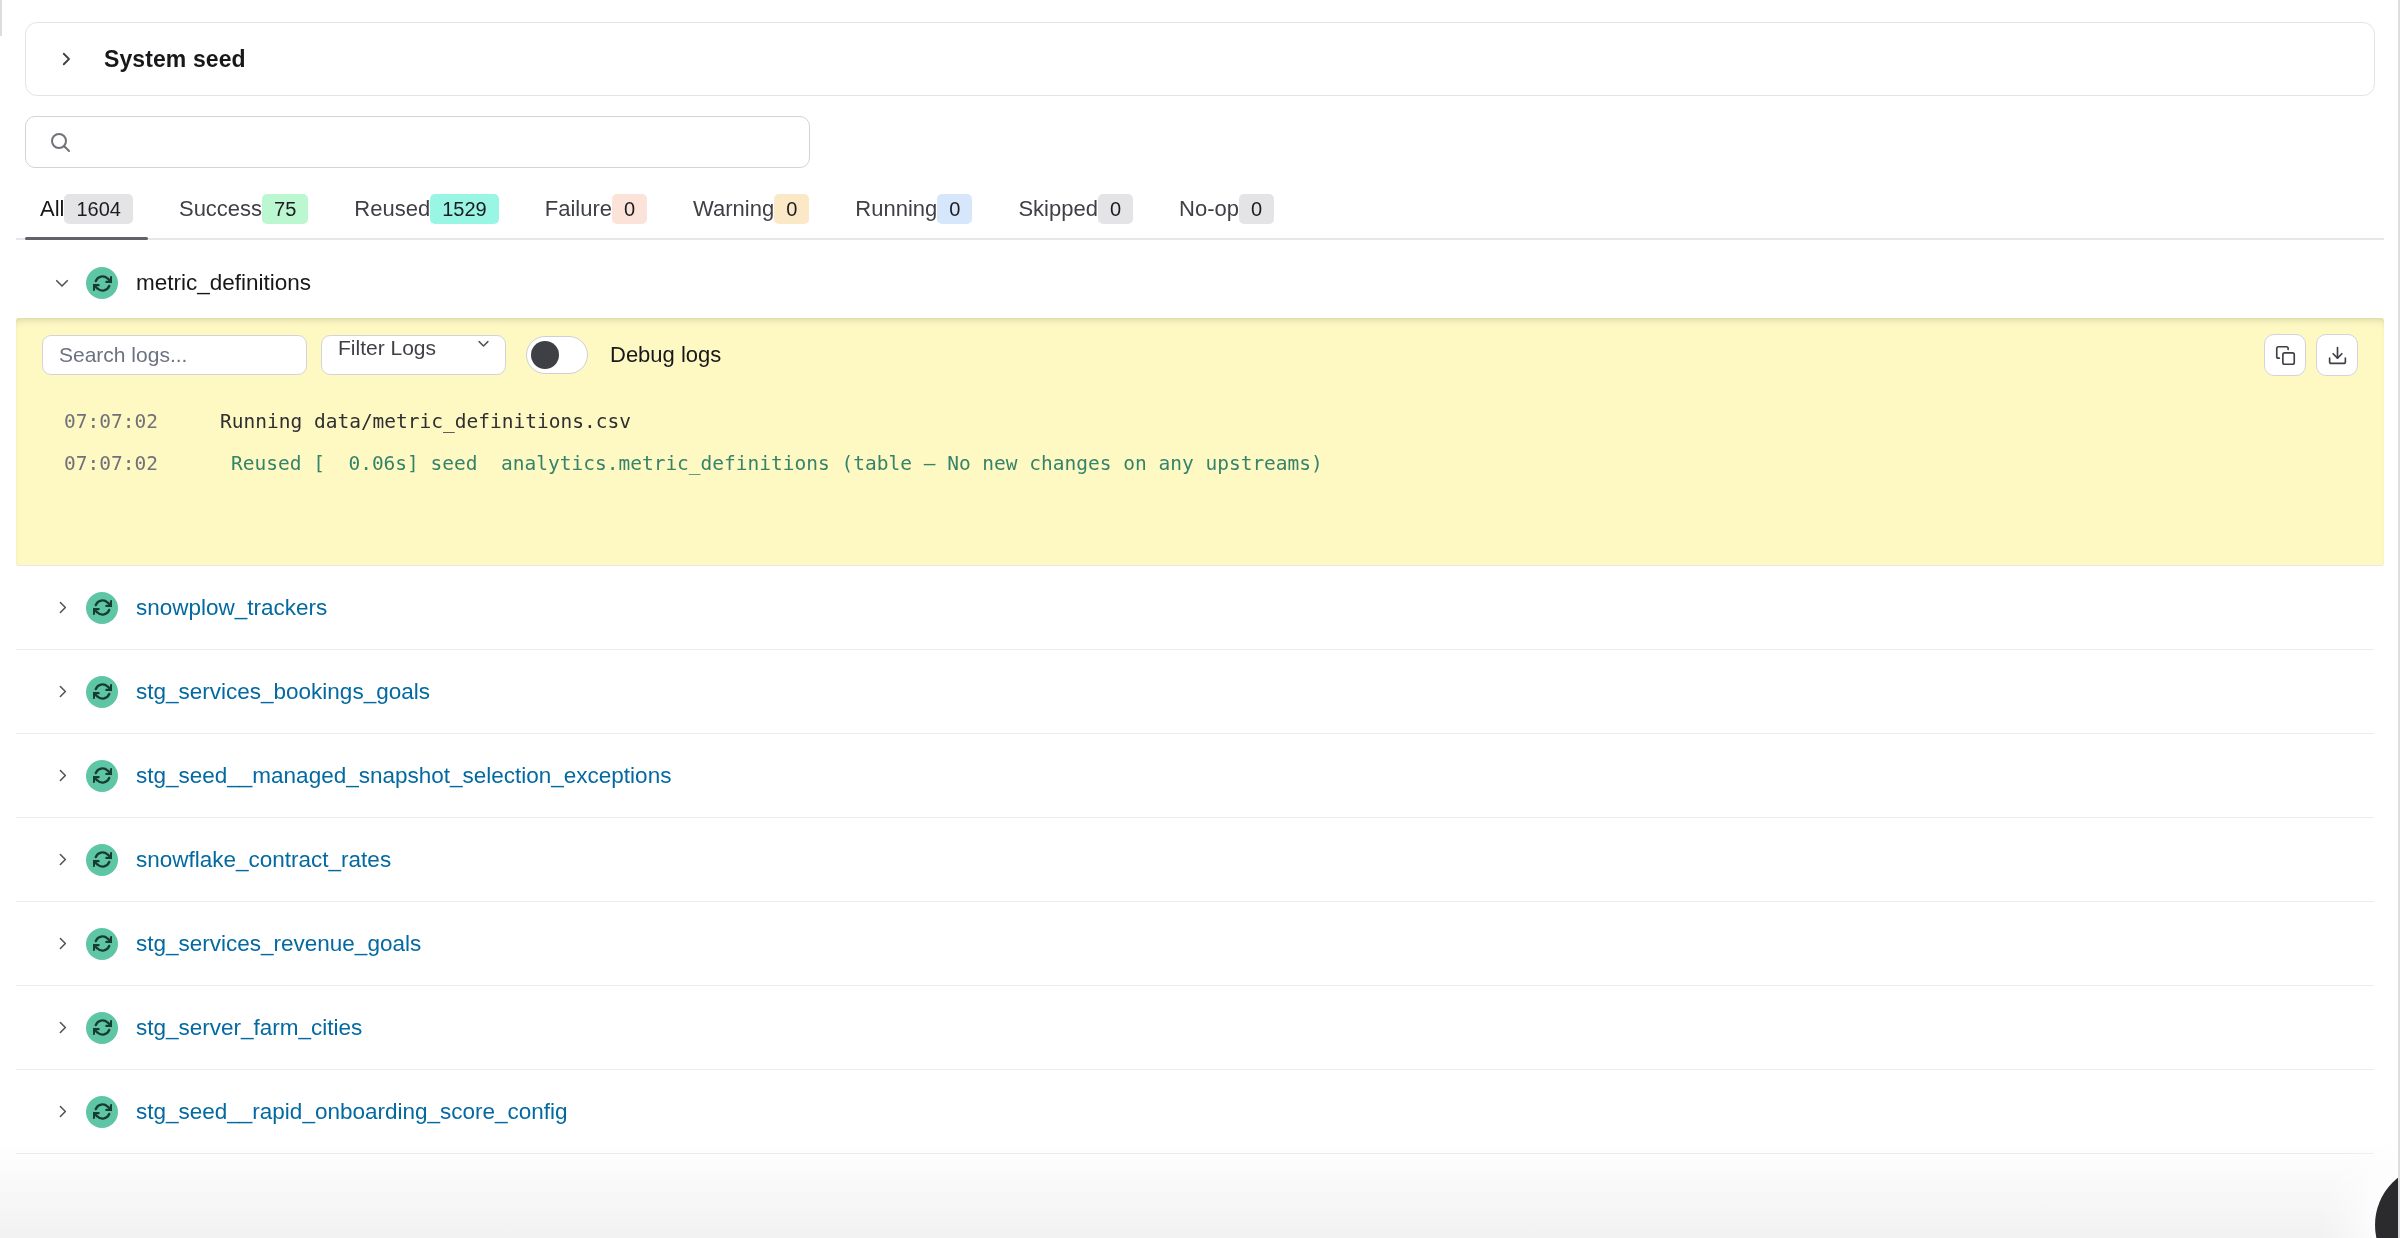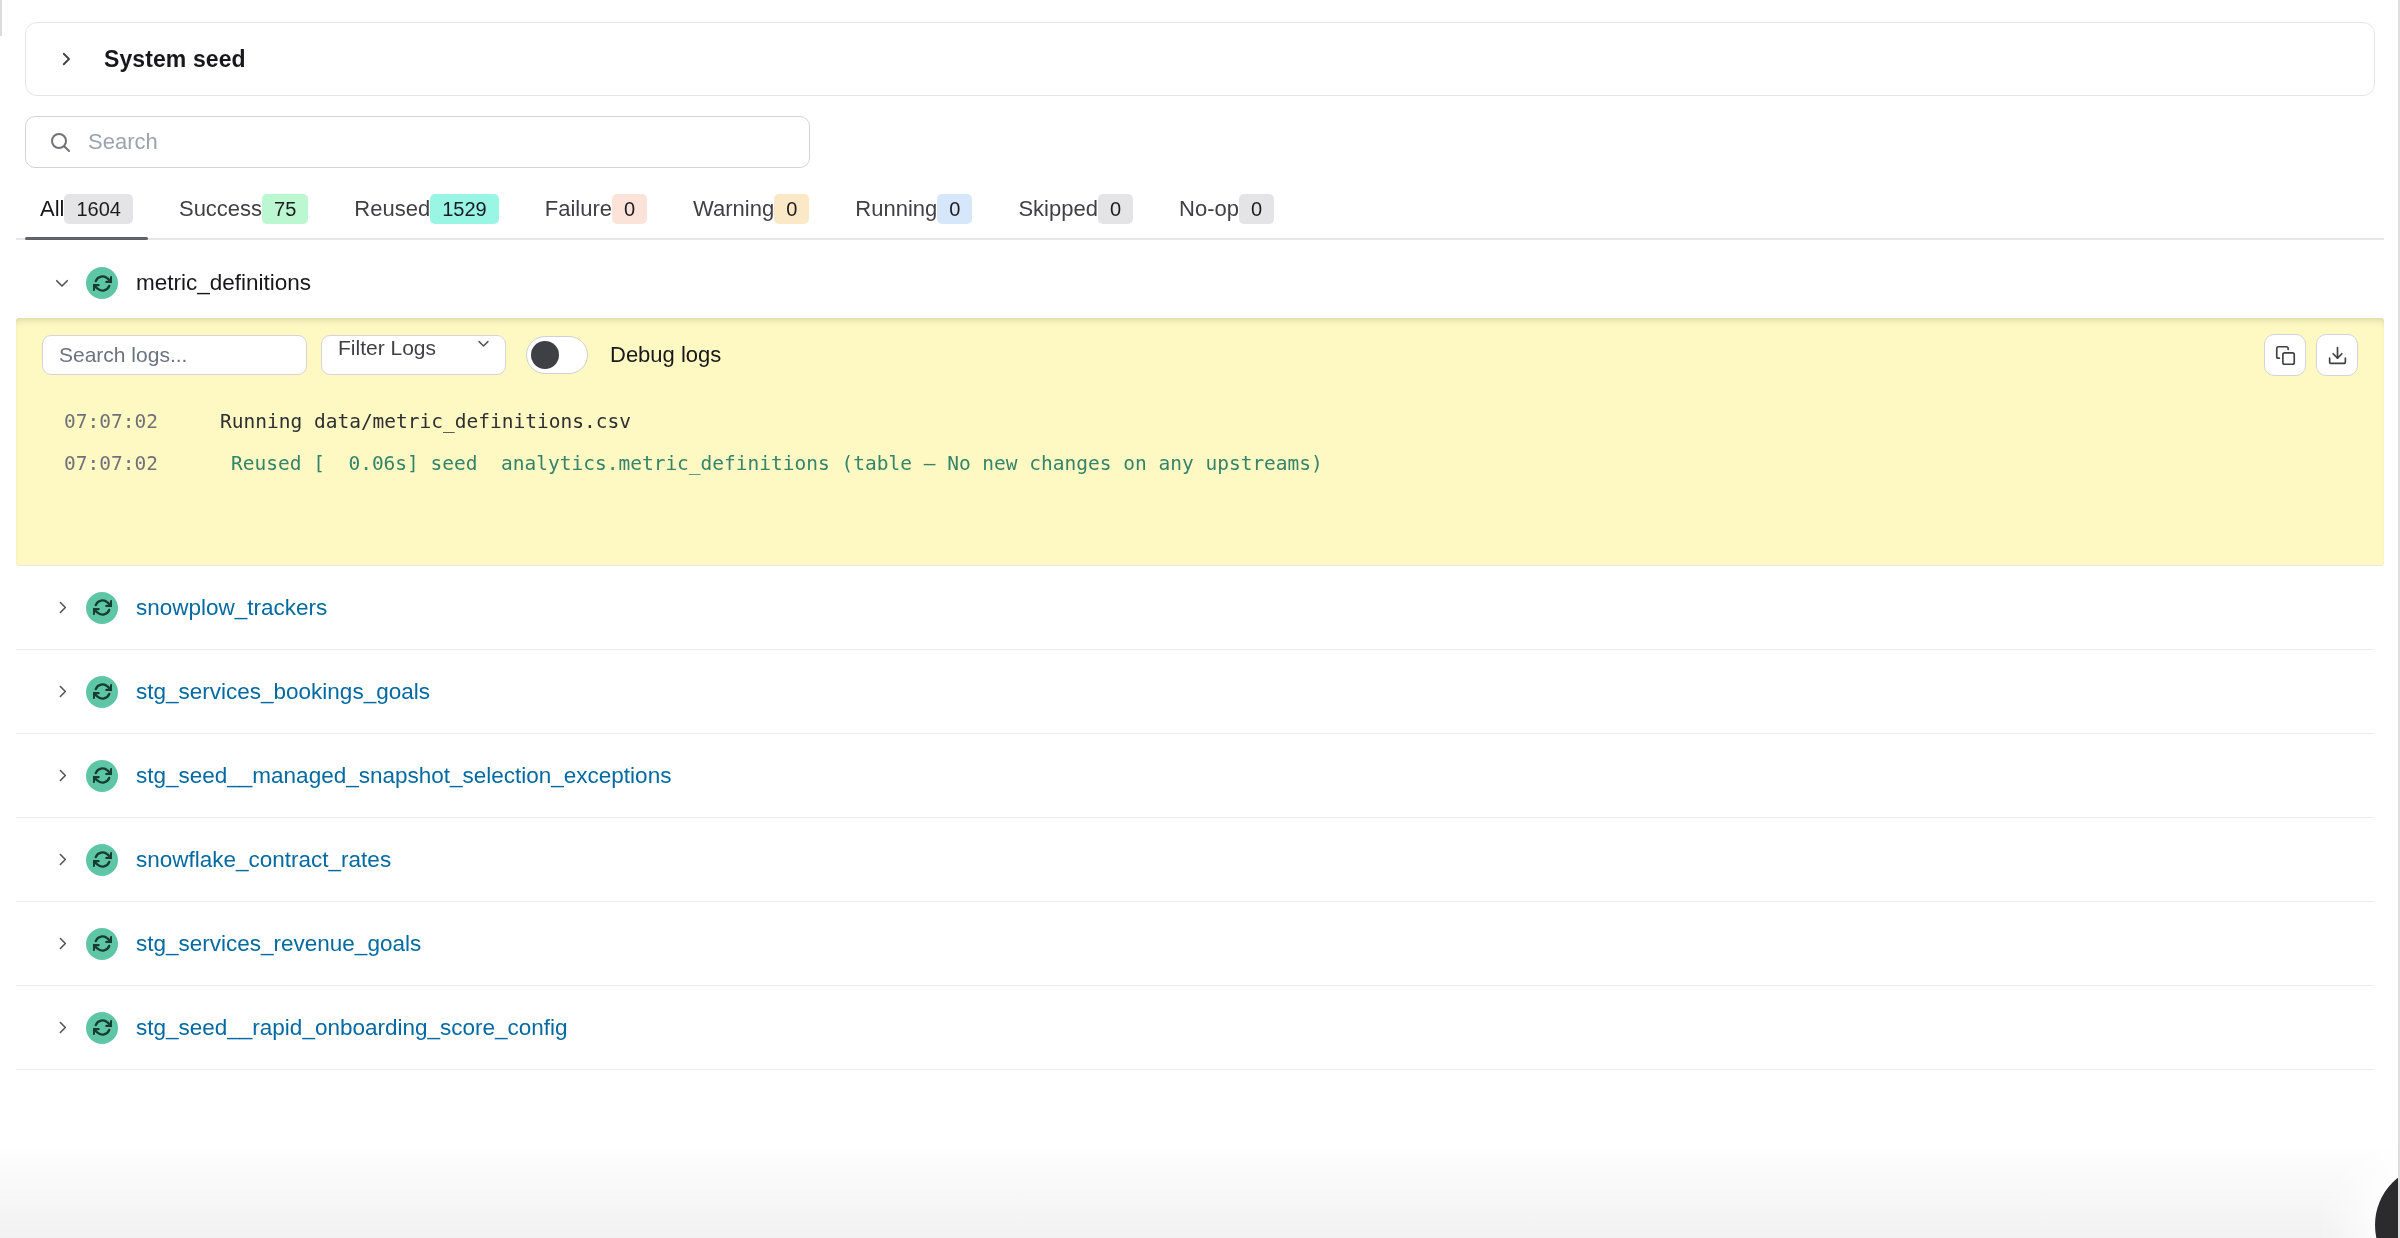--- a/index.html
+++ b/index.html
@@ -90,21 +90,20 @@
   <span class="title">System seed</span>
 </div>
 
 <div class="search-box">
   <span>
     <svg width="24" height="24" viewBox="0 0 24 24" fill="none" stroke="#71717a" stroke-width="2" stroke-linecap="round">
         <circle cx="11" cy="11" r="7"></circle>
         <line x1="16.5" y1="16.5" x2="21" y2="21"></line>
       </svg>
   </span>
-  <input type="text" placeholder="Search" style="">
 </div>
 
 <div class="tabs-wrap">
     <div class="tab active">
       <span class="tab-label">All</span>
       <span class="tab-badge" style="background: rgb(228, 228, 231);">1604</span>
     </div>
     <div class="tab">
       <span class="tab-label">Success</span>
       <span class="tab-badge" style="background: rgb(187, 247, 208);">75</span>
@@ -266,20 +265,35 @@
     <span class="seed-badge">
       <svg width="19" height="19" viewBox="0 0 24 24" fill="none" stroke="#173c31" stroke-width="3" stroke-linecap="round" stroke-linejoin="round">
           <polyline points="23 4 23 10 17 10"></polyline>
           <polyline points="1 20 1 14 7 14"></polyline>
           <path d="M3.51 9a9 9 0 0 1 14.85-3.36L23 10M1 14l4.64 4.36A9 9 0 0 0 20.49 15"></path>
         </svg>
     </span>
     <span class="model-name">stg_services_revenue_goals</span>
   </div>
 
+  <div class="model-row">
+    <span class="chev">
+      <svg width="17" height="17" viewBox="0 0 24 24" fill="none" stroke="#52525b" stroke-width="2.2" stroke-linecap="round" stroke-linejoin="round">
+          <polyline points="9 5 16 12 9 19"></polyline>
+        </svg>
+    </span>
+    <span class="seed-badge">
+      <svg width="19" height="19" viewBox="0 0 24 24" fill="none" stroke="#173c31" stroke-width="3" stroke-linecap="round" stroke-linejoin="round">
+          <polyline points="23 4 23 10 17 10"></polyline>
+          <polyline points="1 20 1 14 7 14"></polyline>
+          <path d="M3.51 9a9 9 0 0 1 14.85-3.36L23 10M1 14l4.64 4.36A9 9 0 0 0 20.49 15"></path>
+        </svg>
+    </span>
+    <span class="model-name">stg_server_farm_cities</span>
+  </div>
 
 
   <div class="model-row">
     <span class="chev">
       <svg width="17" height="17" viewBox="0 0 24 24" fill="none" stroke="#52525b" stroke-width="2.2" stroke-linecap="round" stroke-linejoin="round">
           <polyline points="9 5 16 12 9 19"></polyline>
         </svg>
     </span>
     <span class="seed-badge">
       <svg width="19" height="19" viewBox="0 0 24 24" fill="none" stroke="#173c31" stroke-width="3" stroke-linecap="round" stroke-linejoin="round">

